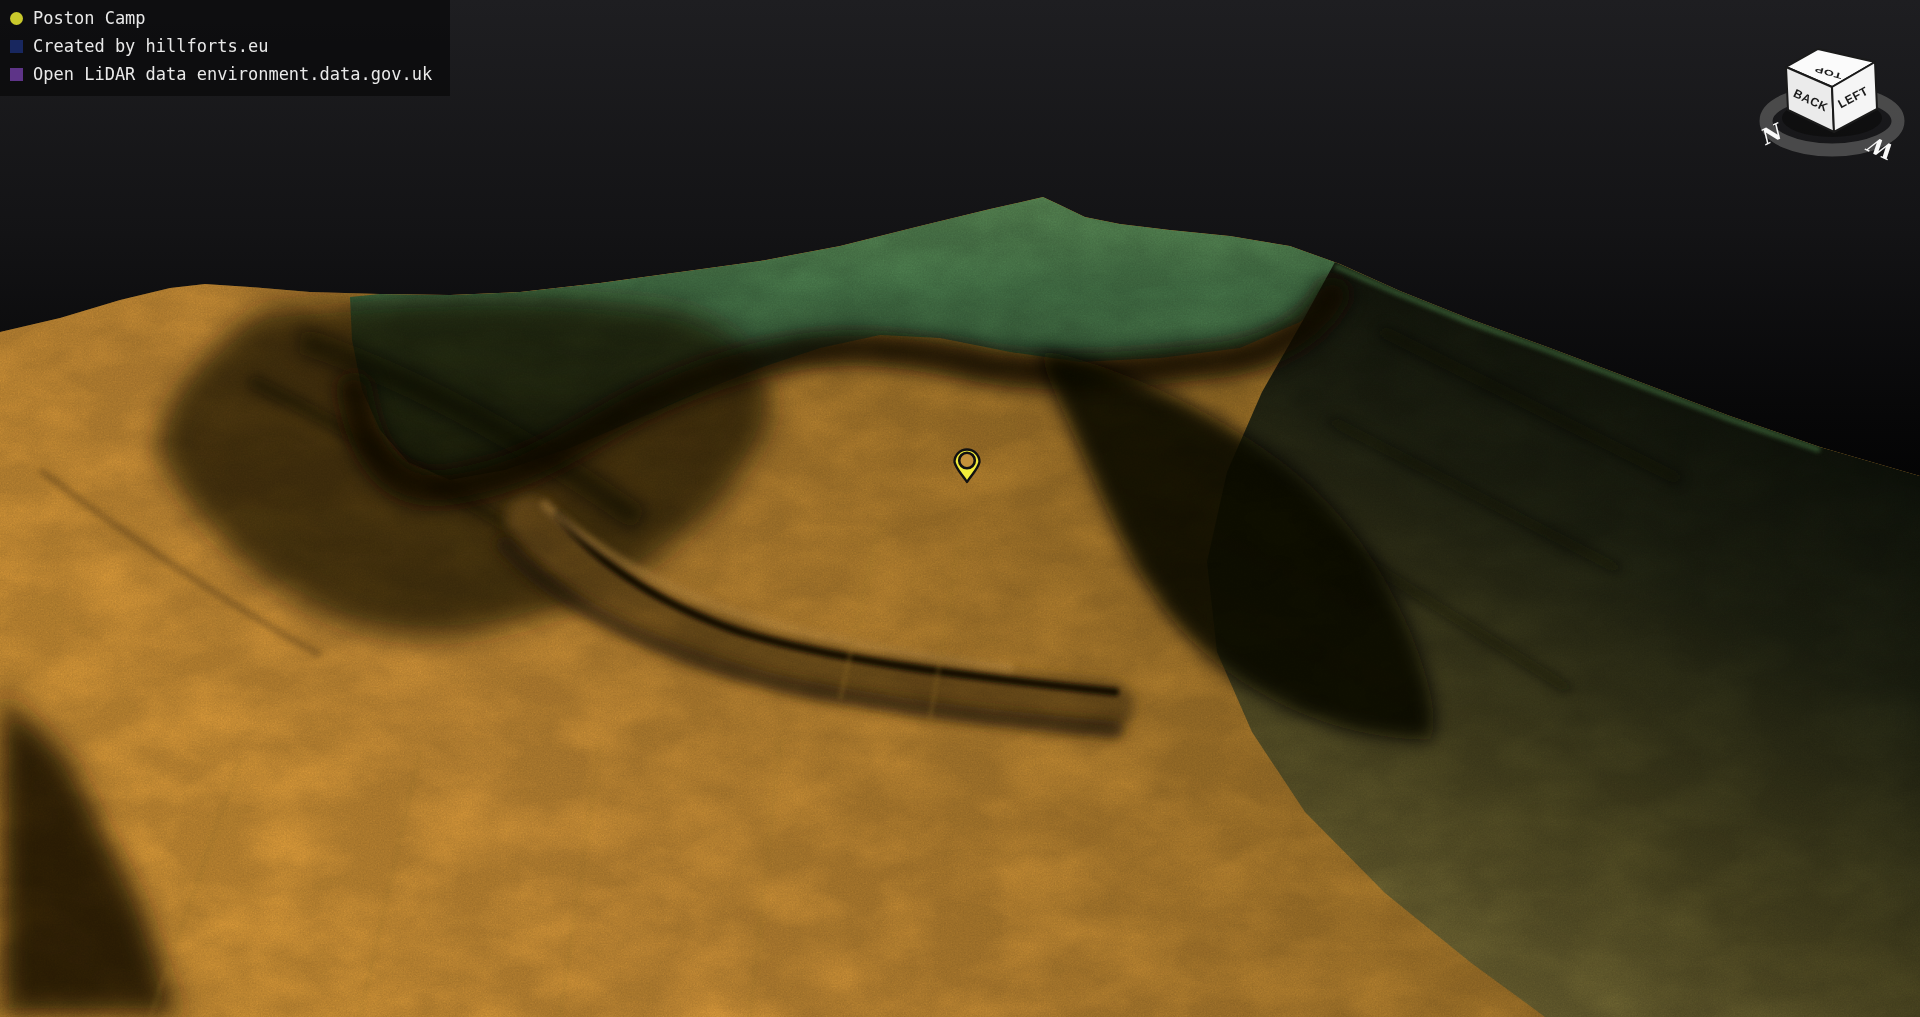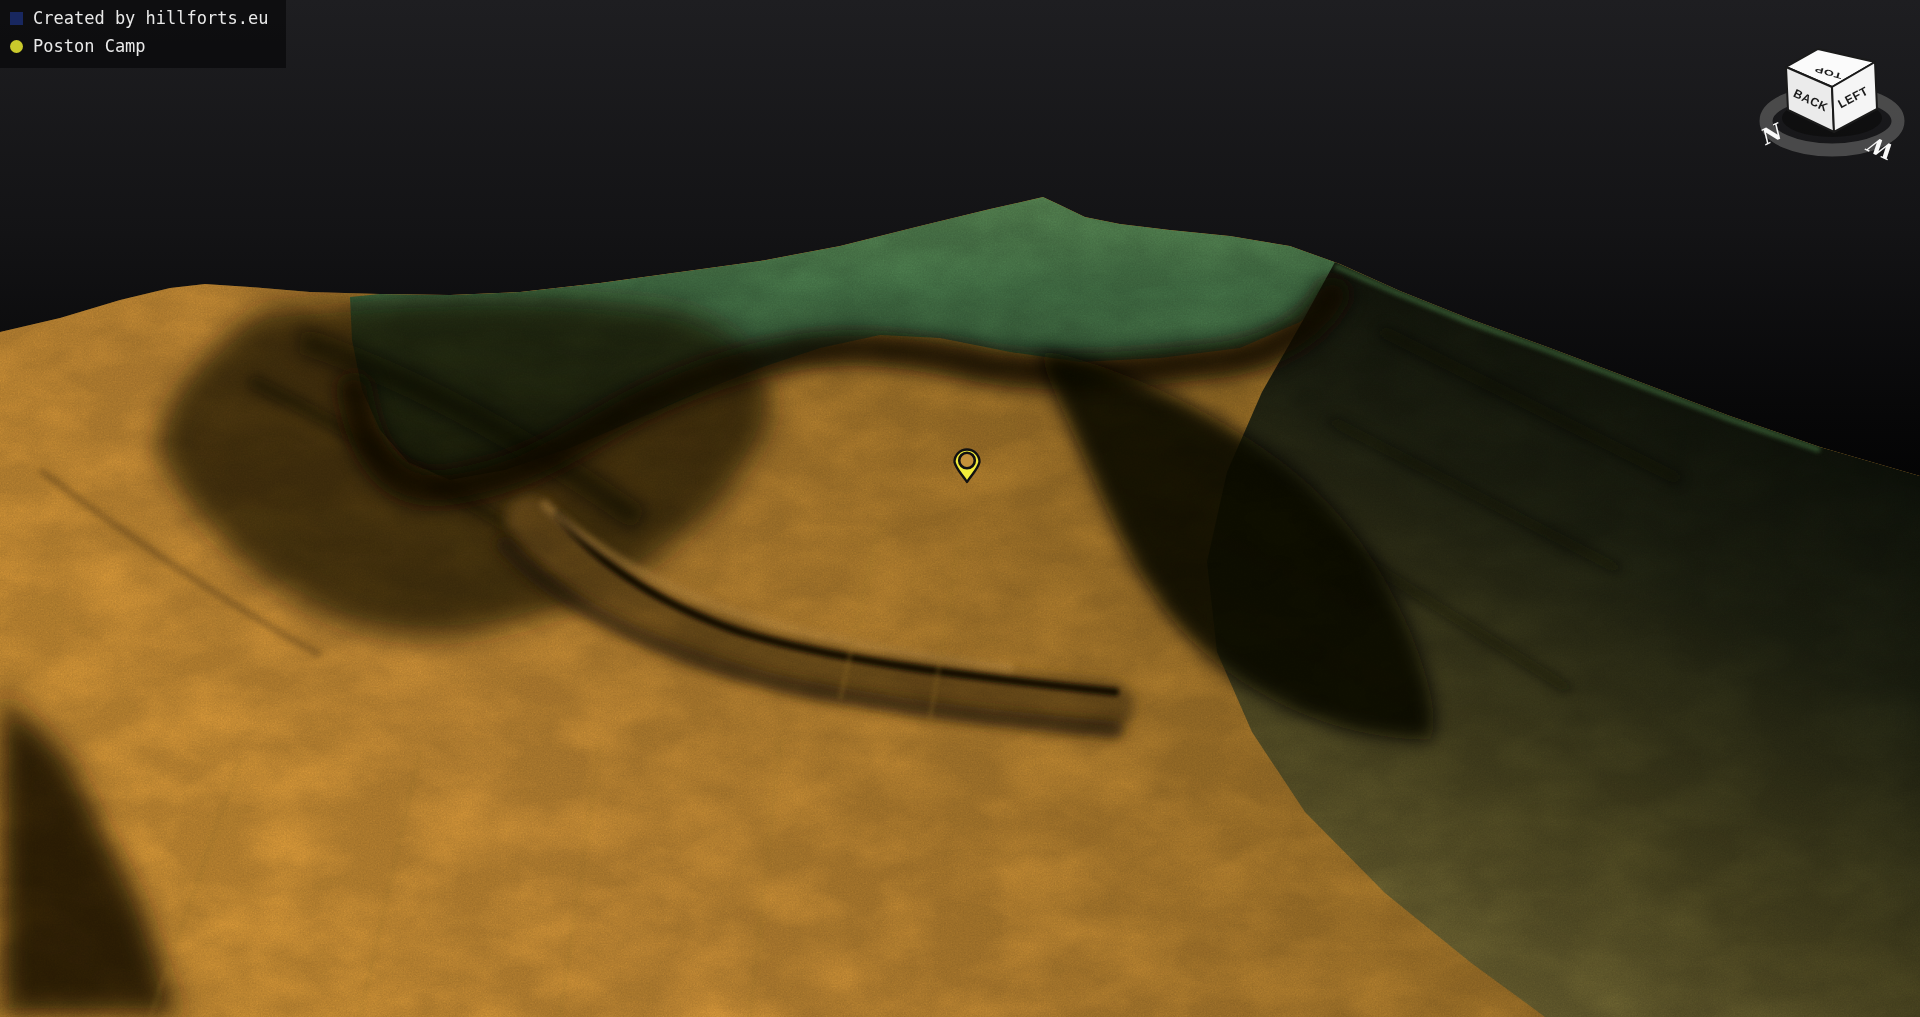--- a/index.html
+++ b/index.html
@@ -146,22 +146,26 @@
     <polygon points="1832,87 1875,62 1877,109 1834,132" fill="#f5f5f5" stroke="#1a1a1a" stroke-width="2" stroke-linejoin="round"></polygon>
 
     <text transform="translate(1829,70) rotate(196) scale(1,0.62)" font-family="Liberation Sans, sans-serif" font-weight="bold" font-size="13" fill="#1b1b1b" text-anchor="middle" letter-spacing="0.5">TOP</text>
     <text transform="translate(1809,104) rotate(25)" font-family="Liberation Sans, sans-serif" font-weight="bold" font-size="12" fill="#1b1b1b" text-anchor="middle" letter-spacing="0.5">BACK</text>
     <text transform="translate(1855,101) rotate(-28)" font-family="Liberation Sans, sans-serif" font-weight="bold" font-size="12" fill="#1b1b1b" text-anchor="middle" letter-spacing="0.5">LEFT</text>
   </g>
 </svg>
 
 <div class="legend">
   <div class="legend-row">
+    <span class="swatch sw0"></span>
+    <span>Poston Camp</span>
+  </div>
+  <div class="legend-row">
     <span class="swatch sw1"></span>
     <span>Created by hillforts.eu</span>
   </div>
   <div class="legend-row">
-    <span class="swatch sw0"></span>
-    <span>Poston Camp</span>
+    <span class="swatch sw2"></span>
+    <span>Open LiDAR data environment.data.gov.uk</span>
   </div>
 </div>
 
 </div>
 
 </body></html>

